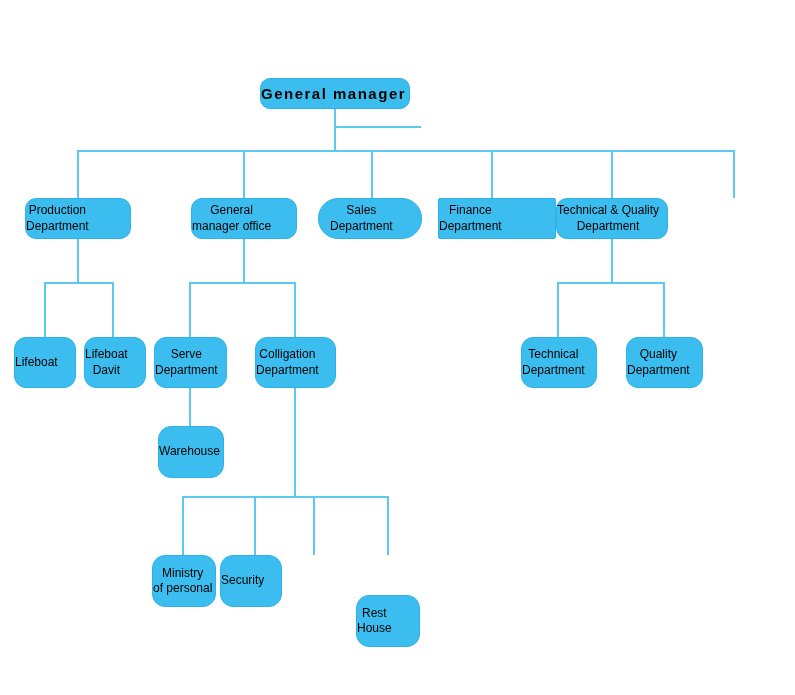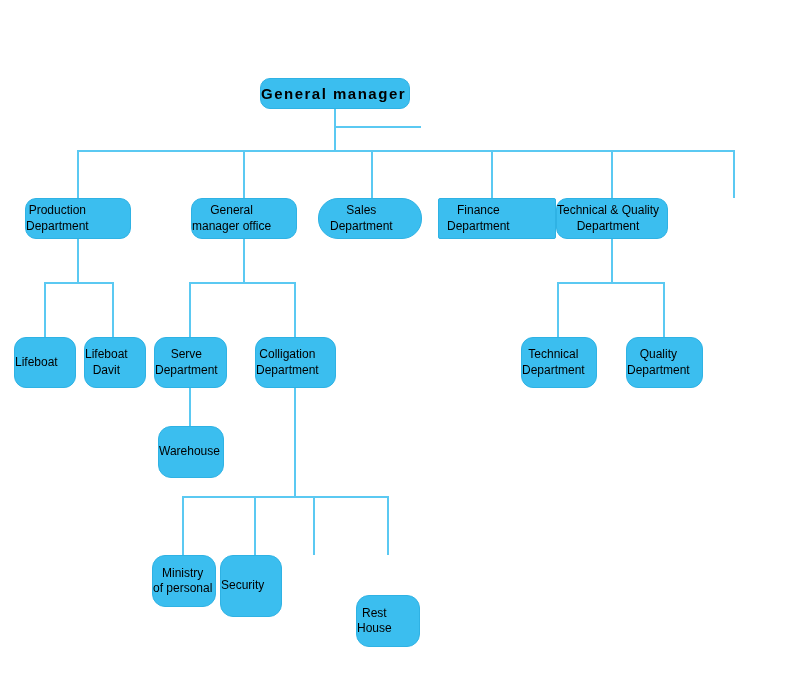--- a/index.html
+++ b/index.html
@@ -27,32 +27,32 @@
     color:var(--text);
     font-size:12px;line-height:1.28;
     box-sizing:border-box;
   }
   .node .lbl{white-space:pre;}
   .n-general-manager{left:260px;top:78px;width:150px;height:31px;font-size:15px;font-weight:bold;letter-spacing:1.5px;border-radius:10px;}
   .n-deputy{left:421px;top:110px;width:95px;height:33px;}
   .n-production{left:25px;top:198px;width:106px;height:41px;border-radius:11px;}
   .n-gm-office{left:191px;top:198px;width:106px;height:41px;border-radius:11px;}
   .n-sales{left:318px;top:198px;width:104px;height:41px;border-radius:20px;padding-left:11px;}
-  .n-finance{left:438px;top:198px;width:118px;height:41px;border-radius:2px;padding-left:8px;}
+  .n-finance{left:438px;top:198px;width:118px;height:41px;border-radius:2px;}
   .n-tech-quality{left:556px;top:198px;width:112px;height:41px;border-radius:11px;}
   .n-after-sale{left:679px;top:198px;width:110px;height:41px;border-radius:11px;}
   .n-lifeboat{left:14px;top:337px;width:62px;height:51px;}
   .n-lifeboat-davit{left:84px;top:337px;width:62px;height:51px;}
   .n-serve{left:154px;top:337px;width:73px;height:51px;}
   .n-colligation{left:255px;top:337px;width:81px;height:51px;}
   .n-technical{left:521px;top:337px;width:76px;height:51px;}
   .n-quality{left:626px;top:337px;width:77px;height:51px;}
   .n-warehouse{left:158px;top:426px;width:66px;height:52px;border-radius:13px;}
   .n-ministry{left:152px;top:555px;width:64px;height:52px;border-radius:13px;}
-  .n-security{left:220px;top:555px;width:62px;height:62px;border-radius:13px;}
+  .n-security{left:220px;top:555px;width:62px;height:52px;border-radius:13px;}
   .n-dining{left:288px;top:555px;width:64px;height:52px;border-radius:13px;}
   .n-rest{left:356px;top:555px;width:64px;height:52px;border-radius:13px;margin-top:40px;}
 
   
   .l-gm-v{left:334px;top:109px;width:2px;height:43px;}
   .l-deputy-h{left:334px;top:126px;width:87px;height:2px;}
   .l-main-h{left:77px;top:150px;width:658px;height:2px;}
   .l-d-production{left:77px;top:152px;width:2px;height:46px;}
   .l-d-gmo{left:243px;top:152px;width:2px;height:46px;}
   .l-d-sales{left:371px;top:152px;width:2px;height:46px;}

